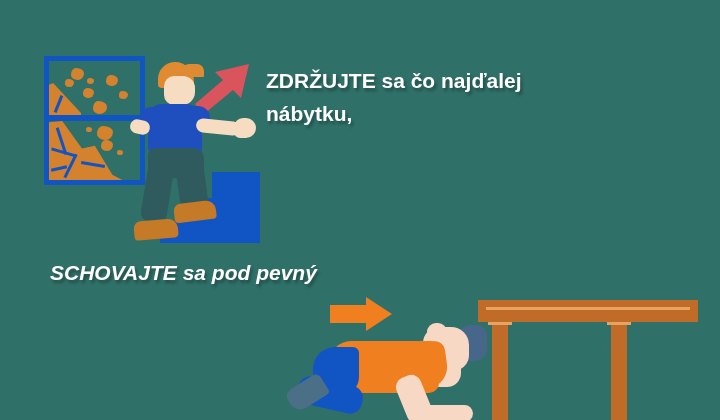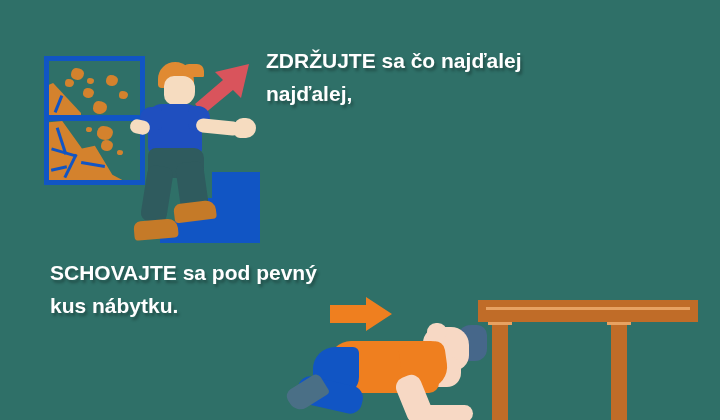--- a/index.html
+++ b/index.html
@@ -32,27 +32,28 @@
   .body-text {
     position: absolute;
     color: #ffffff;
     font-size: 21px;
     font-weight: bold;
     line-height: 33px;
     text-shadow: 2px 3px 3px rgba(0,0,0,0.30);
   }
   #text-upstairs {
     left: 266px;
-    top: 44px;
+    top: 64px;
     width: 420px;
   }
   #text-hide {
     left: 50px;
     top: 256px;
     width: 330px;
+    font-style: italic;
   }
   .body-text .line { display: block; white-space: pre; }
 
   
   #window {
     position: absolute;
     left: 44px;
     top: 56px;
     width: 101px;
     height: 129px;
@@ -198,26 +199,25 @@
     <div class="jeans" style="left:40px; top:100px; width:28px; height:48px; border-radius:8px; transform: rotate(-8deg);"></div>
 
     <div class="jeans" style="left:6px; top:104px; width:26px; height:56px; border-radius:8px; transform: rotate(9deg);"></div>
 
     <div class="shoe" style="left:36px; top:140px; width:42px; height:19px; border-radius:7px 10px 4px 4px; transform: rotate(-7deg);"></div>
     <div class="shoe" style="left:-4px; top:158px; width:44px; height:19px; border-radius:7px 10px 4px 4px; transform: rotate(-5deg);"></div>
   </div>
 
   <div class="body-text" id="text-upstairs">
     <span class="line">ZDRŽUJTE sa čo najďalej</span>
-    <span class="line">najďalej,</span>
+    <span class="line">nábytku,</span>
   </div>
 
   <div class="body-text" id="text-hide">
     <span class="line">SCHOVAJTE sa pod pevný</span>
-    <span class="line">kus nábytku.</span>
   </div>
 
   <svg id="orange-arrow" viewBox="0 0 62 34">
     <polygon points="0,8 36,8 36,0 62,17 36,34 36,26 0,26" fill="#ef7f1f"></polygon>
   </svg>
 
   <div id="figure-crawl">
 
     <div class="chair" style="left:152px; top:0px; width:30px; height:36px; border-radius:14px 10px 12px 8px;"></div>
 

